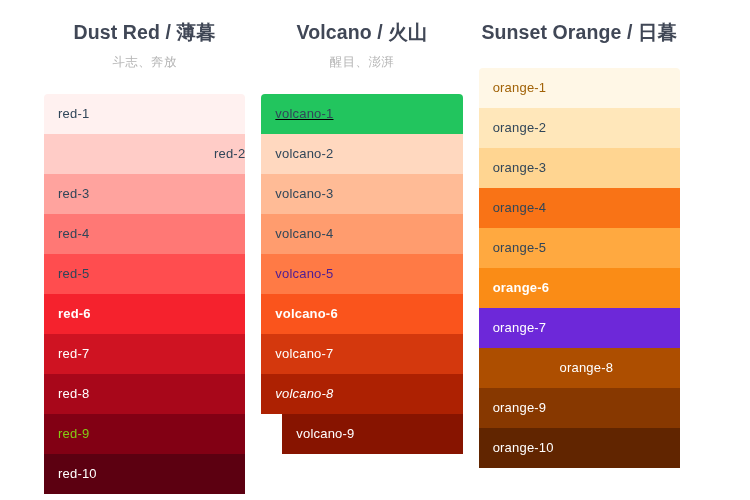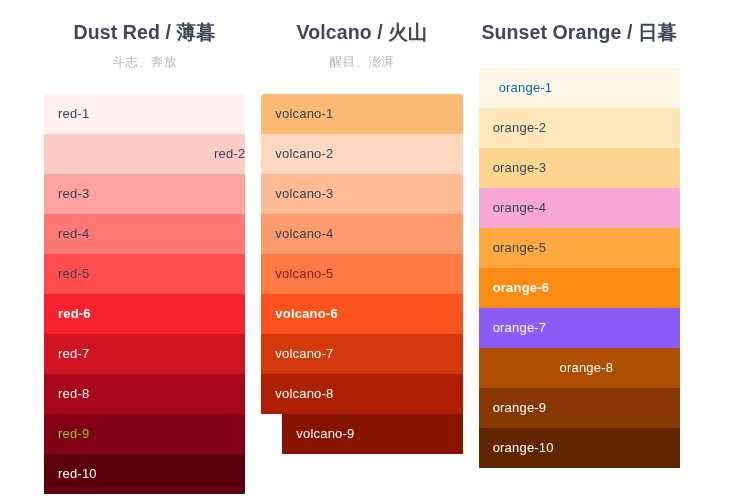--- a/index.html
+++ b/index.html
@@ -124,73 +124,73 @@
           <span class="swatch-label" style="color: rgb(255, 255, 255);">red-10</span>
         </div>
       </div>
     </div>
     <div class="palette-column">
       <div class="palette-header">
         <div class="palette-title">Volcano / 火山</div>
         <div class="palette-subtitle">醒目、澎湃</div>
       </div>
       <div class="swatch-stack">
-        <div class="swatch" style="background-color: #fdba74;">
+        <div class="swatch" style="background-color: #22c55e; text-decoration: underline;">
           <span class="swatch-label" style="color: rgb(49, 70, 89);">volcano-1</span>
         </div>
         <div class="swatch" style="background-color: rgb(255, 216, 191);">
           <span class="swatch-label" style="color: rgb(49, 70, 89);">volcano-2</span>
         </div>
         <div class="swatch" style="background-color: rgb(255, 187, 150);">
           <span class="swatch-label" style="color: rgb(49, 70, 89);">volcano-3</span>
         </div>
         <div class="swatch" style="background-color: rgb(255, 156, 110);">
           <span class="swatch-label" style="color: rgb(49, 70, 89);">volcano-4</span>
         </div>
         <div class="swatch" style="background-color: rgb(255, 122, 69);">
-          <span class="swatch-label" style="color: #7f1d1d;">volcano-5</span>
+          <span class="swatch-label" style="color: #4c1d95;">volcano-5</span>
         </div>
         <div class="swatch is-primary" style="background-color: rgb(250, 84, 28);">
           <span class="swatch-label" style="color: rgb(255, 255, 255);">volcano-6</span>
         </div>
         <div class="swatch" style="background-color: rgb(212, 56, 13);">
           <span class="swatch-label" style="color: rgb(255, 255, 255);">volcano-7</span>
         </div>
         <div class="swatch" style="background-color: rgb(173, 33, 2);">
-          <span class="swatch-label" style="color: rgb(255, 255, 255);">volcano-8</span>
+          <span class="swatch-label" style="color: rgb(255, 255, 255); font-style: italic;">volcano-8</span>
         </div>
         <div class="swatch" style="background-color: rgb(135, 20, 0); margin-left: 21px;">
           <span class="swatch-label" style="color: rgb(255, 255, 255);">volcano-9</span>
         </div>
       </div>
     </div>
     <div class="palette-column">
       <div class="palette-header">
         <div class="palette-title">Sunset Orange / 日暮</div>
       </div>
       <div class="swatch-stack">
         <div class="swatch" style="background-color: rgb(255, 247, 230);">
-          <span class="swatch-label" style="color: #0369a1; margin-left: 6px;">orange-1</span>
+          <span class="swatch-label" style="color: #a16207;">orange-1</span>
         </div>
         <div class="swatch" style="background-color: rgb(255, 231, 186);">
           <span class="swatch-label" style="color: rgb(49, 70, 89);">orange-2</span>
         </div>
         <div class="swatch" style="background-color: rgb(255, 213, 145);">
           <span class="swatch-label" style="color: rgb(49, 70, 89);">orange-3</span>
         </div>
-        <div class="swatch" style="background-color: #f9a8d4; align-items: flex-end;">
+        <div class="swatch" style="background-color: #f97316; align-items: flex-end;">
           <span class="swatch-label" style="color: rgb(49, 70, 89);">orange-4</span>
         </div>
         <div class="swatch" style="background-color: rgb(255, 169, 64);">
           <span class="swatch-label" style="color: rgb(49, 70, 89);">orange-5</span>
         </div>
         <div class="swatch is-primary" style="background-color: rgb(250, 140, 22);">
           <span class="swatch-label" style="color: rgb(255, 255, 255);">orange-6</span>
         </div>
-        <div class="swatch" style="background-color: #8b5cf6;">
+        <div class="swatch" style="background-color: #6d28d9;">
           <span class="swatch-label" style="color: rgb(255, 255, 255);">orange-7</span>
         </div>
         <div class="swatch" style="background-color: rgb(173, 78, 0); justify-content: center;">
           <span class="swatch-label" style="color: rgb(255, 255, 255);">orange-8</span>
         </div>
         <div class="swatch" style="background-color: rgb(135, 56, 0);">
           <span class="swatch-label" style="color: rgb(255, 255, 255);">orange-9</span>
         </div>
         <div class="swatch" style="background-color: rgb(97, 37, 0);">
           <span class="swatch-label" style="color: rgb(255, 255, 255);">orange-10</span>

